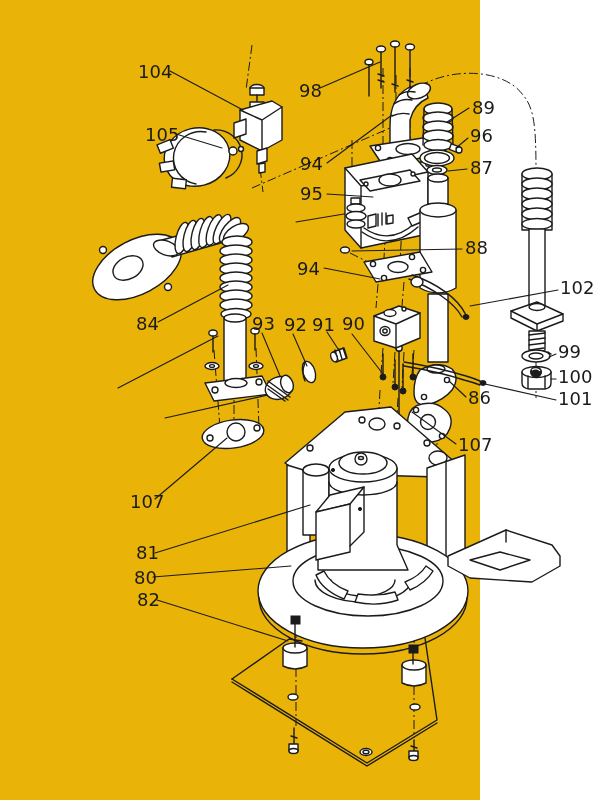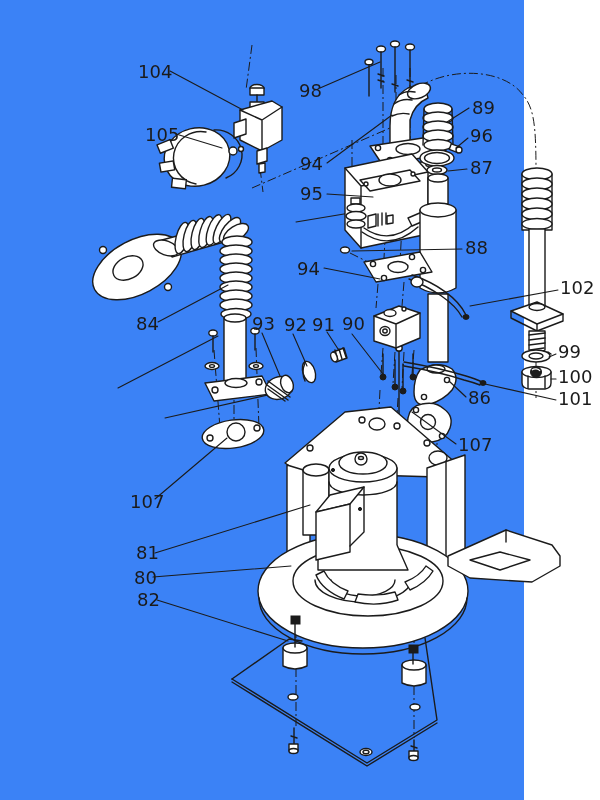--- a/index.html
+++ b/index.html
@@ -1,17 +1,17 @@
 <!DOCTYPE html>
 <html><head>
 <meta charset="utf-8">
 <style>
   html,body{margin:0;padding:0;background:#fff;}
   body{width:600px;height:800px;overflow:hidden;font-family:"DejaVu Sans",sans-serif;}
-  #stage{position:relative;width:524px;height:800px;background:#3b82f6;}
+  #stage{position:relative;width:480px;height:800px;background:#eab308;}
   svg{display:block;}
   svg text{font-family:"DejaVu Sans",sans-serif;font-size:18px;fill:#1b1b1b;}
   .ln{stroke:#1b1b1b;fill:none;stroke-width:1.4;stroke-linecap:round;stroke-linejoin:round;}
   .fw{stroke:#1b1b1b;fill:#ffffff;stroke-width:1.4;stroke-linejoin:round;}
   .cl{stroke:#1b1b1b;fill:none;stroke-width:1;stroke-dasharray:9 3 2 3;}
   .ld{stroke:#1b1b1b;fill:none;stroke-width:1.1;stroke-linecap:round;}
   .dk{stroke:#1b1b1b;fill:#1b1b1b;}
 </style>
 </head>
 <body>

